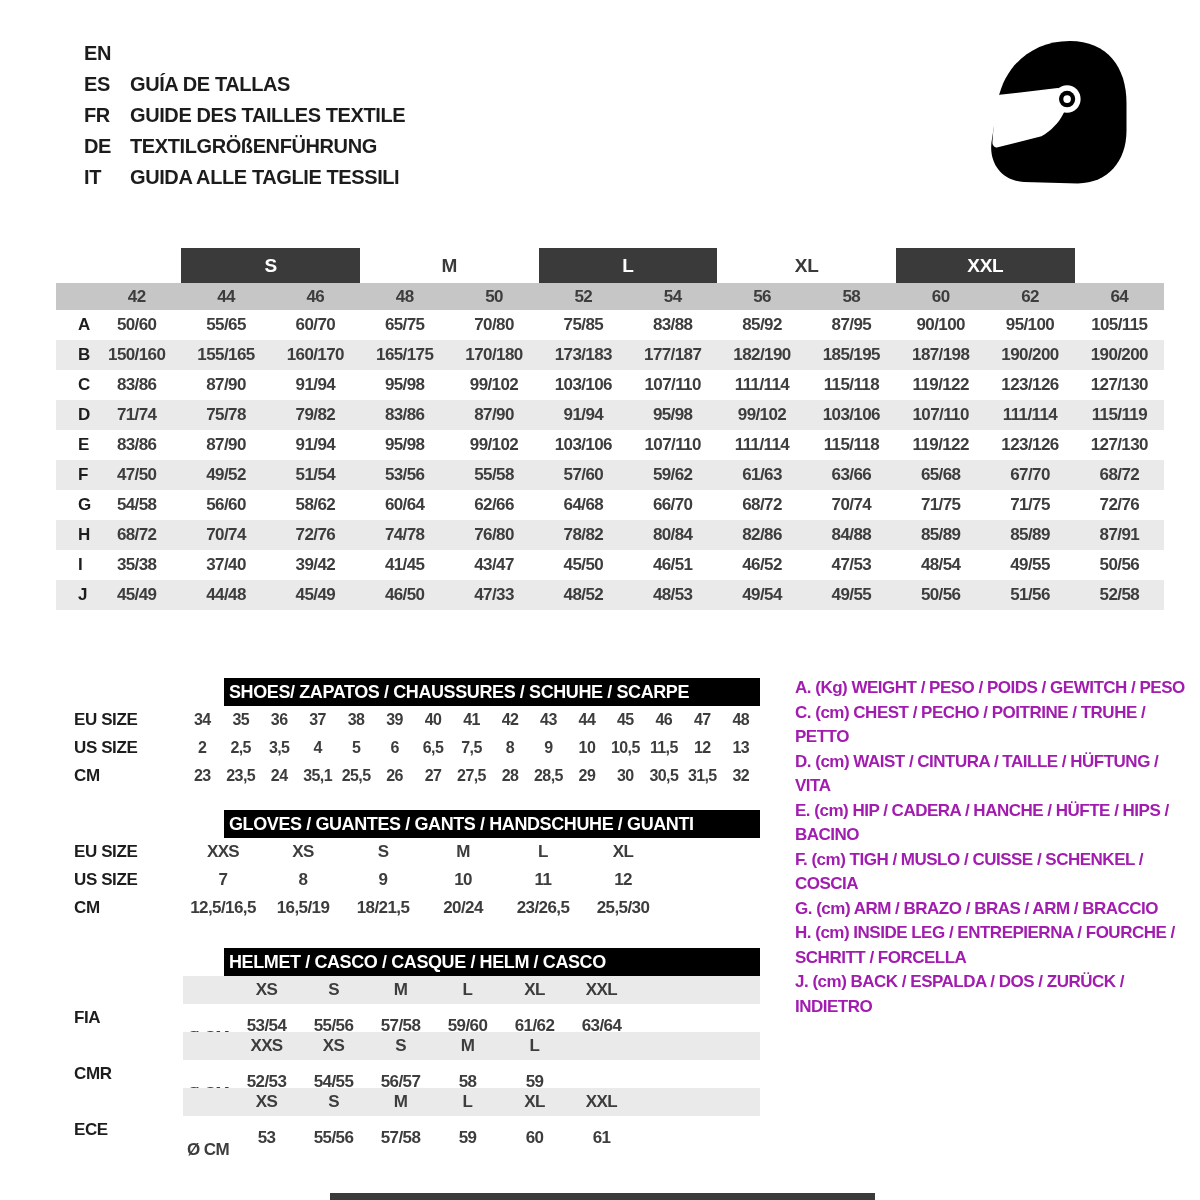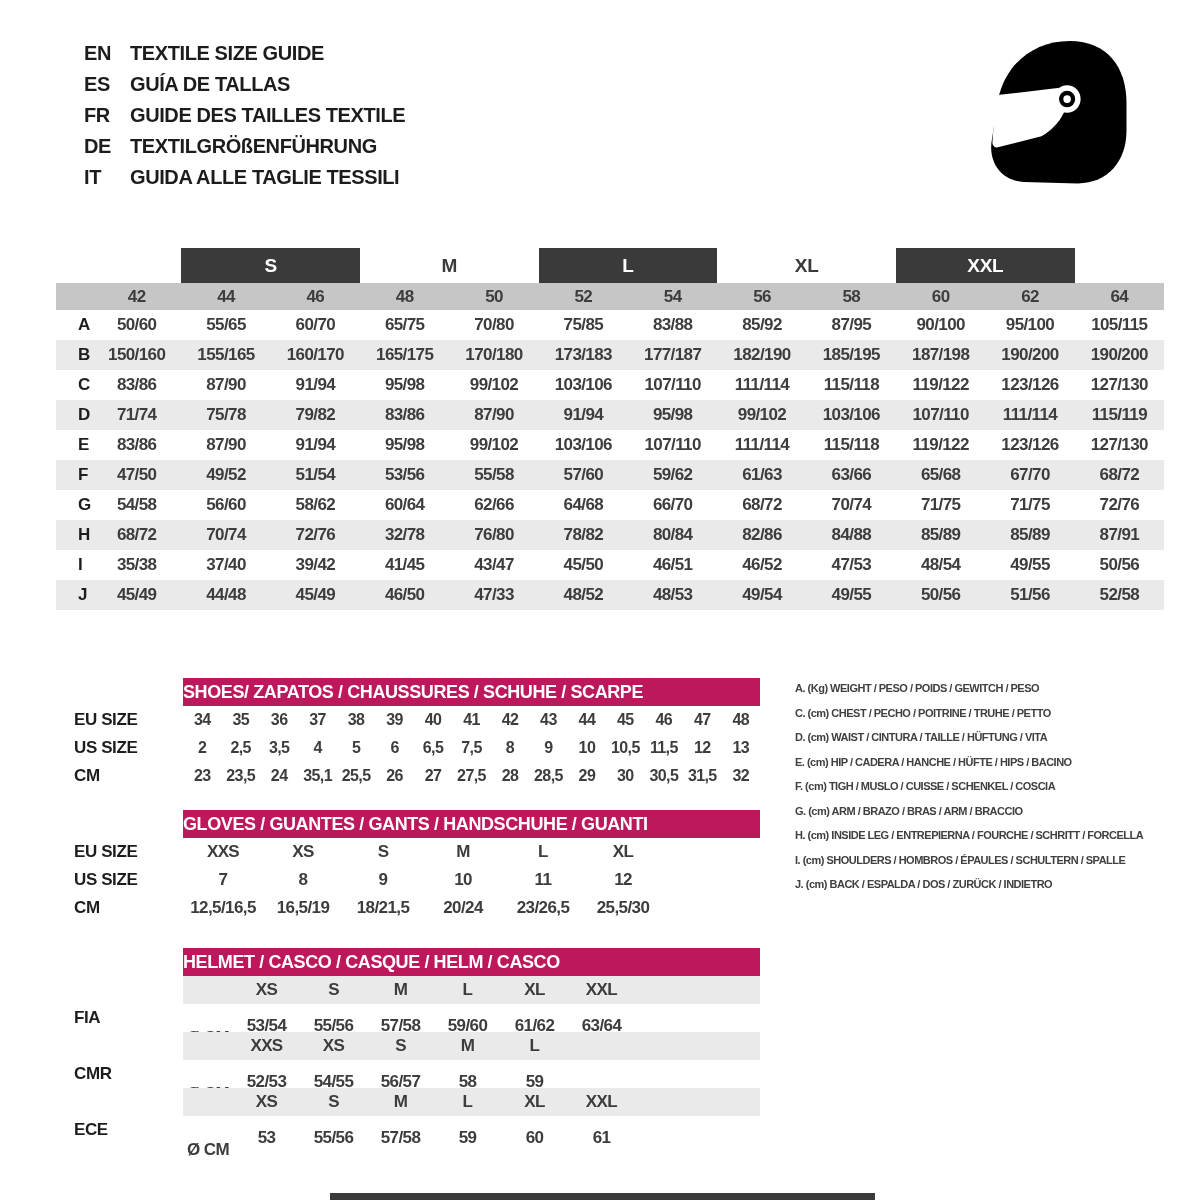--- a/index.html
+++ b/index.html
@@ -35,49 +35,48 @@
 
   
   .subtable{left:56px;width:704px;}
   .shoes{top:678px;}
   .gloves{top:810px;}
   .helmet{top:948px;}
   .subrow{display:flex;}
   .side{width:127px;display:flex;align-items:center;padding-left:18px;box-sizing:border-box;
         font-size:17px;letter-spacing:-0.4px;color:#1d1d1d;}
   .band{flex:1;display:grid;align-items:center;}
-  .hdr .band{display:flex;align-items:center;background:#be185d;color:#ffffff;
-             font-size:18px;letter-spacing:-0.4px;}
+  .hdr .band{display:flex;align-items:center;background:#000000;color:#ffffff;
+             font-size:18px;letter-spacing:-0.4px;padding-left:5px;margin-left:41px;}
   .subrow{height:28px;}
   .cell{display:flex;align-items:center;justify-content:center;
         font-size:16px;letter-spacing:-0.6px;color:#3d3d3d;}
   .gray{background:#eaeaea;}
   .band15{grid-template-columns:repeat(15,1fr);}
   .band6{grid-template-columns:repeat(6,80px) 1fr;}
   .band6 .cell{font-size:17px;}
   .bandh{grid-template-columns:50px repeat(6,67px) 1fr;}
   .bandh .cell{font-size:17px;}
   .unit{justify-content:flex-start;padding-left:4px;margin-top:24px;}
   .hsz{color:#3d3d3d;}
 
   
   .legend{left:795px;top:676px;width:402px;}
-  .legend-item{font-size:11px;line-height:24.5px;letter-spacing:-0.5px;color:#404040;}
+  .legend-item{font-size:17px;line-height:24.5px;letter-spacing:-0.5px;color:#a21caf;}
 
   
   .bottom-bar{left:330px;top:1193px;width:545px;height:7px;background:#3a3a3a;}
 </style>
 </head>
 <body>
 
 <div class="abs langs">
 
     <div class="lang-row">
       <span class="lang-code">EN</span>
-      <span class="lang-title">TEXTILE SIZE GUIDE</span>
     </div>
 
     <div class="lang-row">
       <span class="lang-code">ES</span>
       <span class="lang-title">GUÍA DE TALLAS</span>
     </div>
 
     <div class="lang-row">
       <span class="lang-code">FR</span>
       <span class="lang-title">GUIDE DES TAILLES TEXTILE</span>
@@ -348,21 +347,21 @@
 
       <div class="mgrid mrow">
         <span class="mcell mrowlabel">H</span>
 
           <span class="mcell">68/72</span>
 
           <span class="mcell">70/74</span>
 
           <span class="mcell">72/76</span>
 
-          <span class="mcell">32/78</span>
+          <span class="mcell">74/78</span>
 
           <span class="mcell">76/80</span>
 
           <span class="mcell">78/82</span>
 
           <span class="mcell">80/84</span>
 
           <span class="mcell">82/86</span>
 
           <span class="mcell">84/88</span>
@@ -751,19 +750,18 @@
     <div class="legend-item">D. (cm) WAIST / CINTURA / TAILLE / HÜFTUNG / VITA</div>
 
     <div class="legend-item">E. (cm) HIP / CADERA / HANCHE / HÜFTE / HIPS / BACINO</div>
 
     <div class="legend-item">F. (cm) TIGH / MUSLO / CUISSE / SCHENKEL / COSCIA</div>
 
     <div class="legend-item">G. (cm) ARM / BRAZO / BRAS / ARM / BRACCIO</div>
 
     <div class="legend-item">H. (cm) INSIDE LEG / ENTREPIERNA / FOURCHE / SCHRITT / FORCELLA</div>
 
-    <div class="legend-item">I. (cm) SHOULDERS / HOMBROS / ÉPAULES / SCHULTERN / SPALLE</div>
 
     <div class="legend-item">J. (cm) BACK / ESPALDA / DOS / ZURÜCK / INDIETRO</div>
 
 </div>
 
 <div class="abs bottom-bar"></div>
 
 </body></html>

